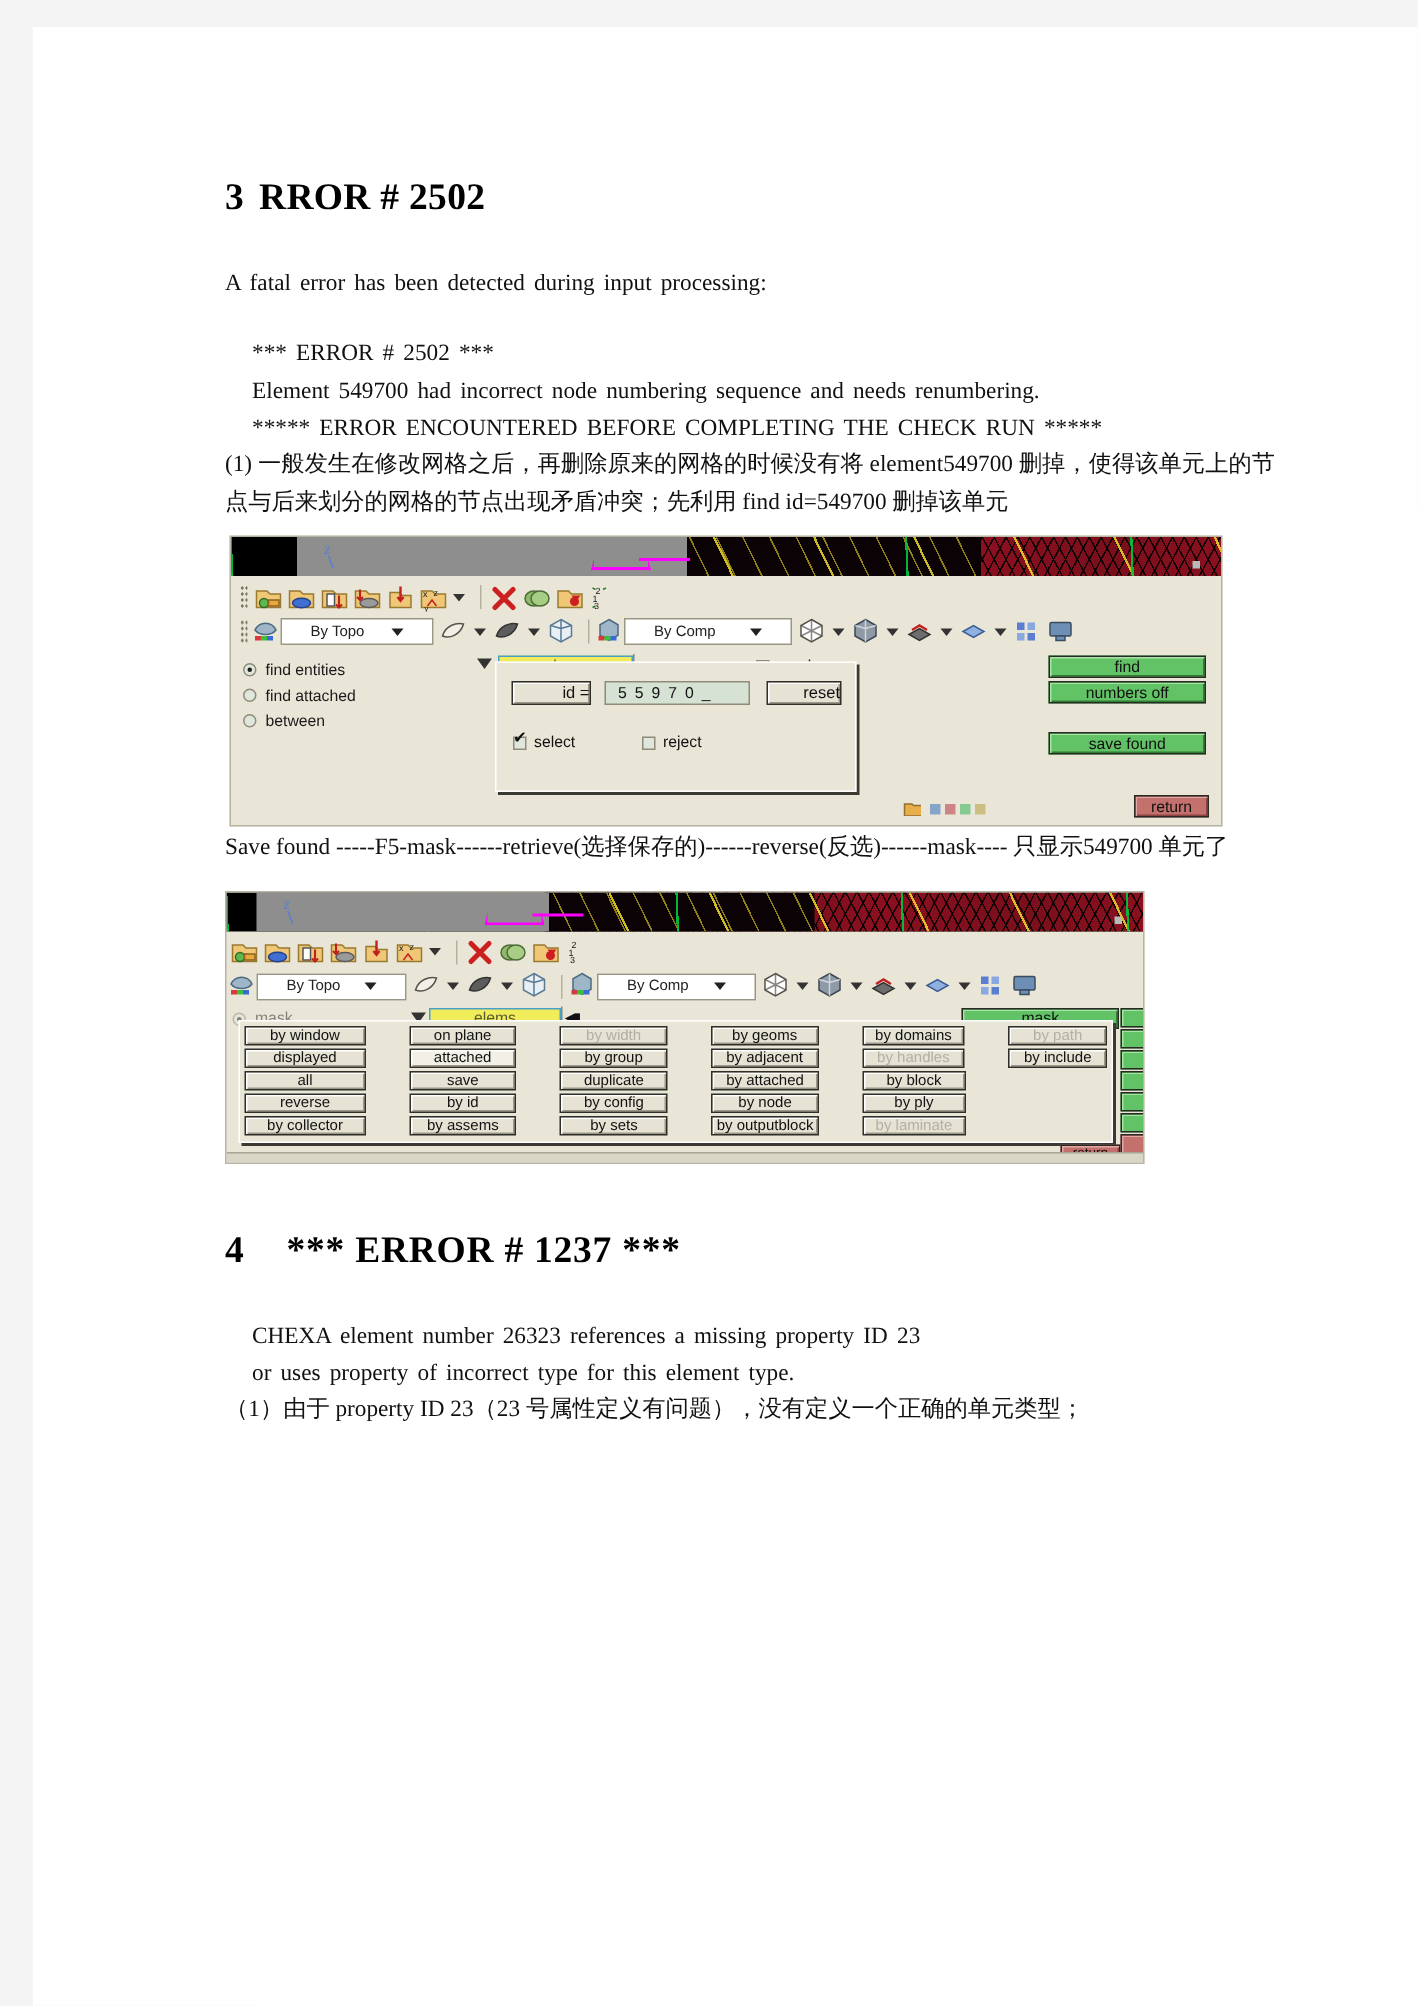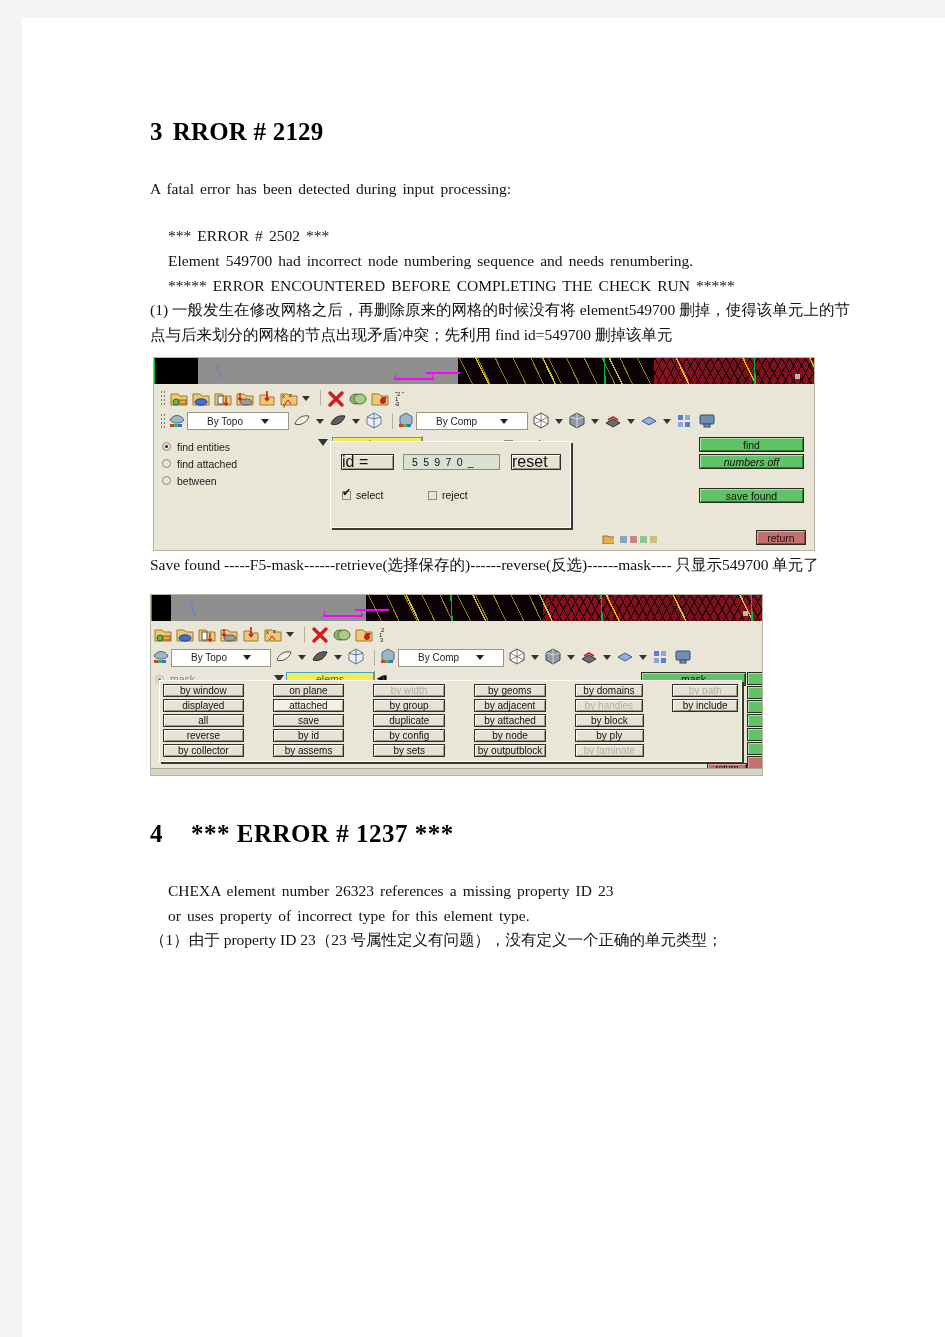--- a/index.html
+++ b/index.html
@@ -194,22 +194,22 @@
 
   .popup {
     position: absolute; background: #e9e6d8;
     border: 1px solid #ffffff;
     box-shadow: 2px 2px 0 #3a3a32;
     box-sizing: border-box;
   }
   .btn3d {
     background: #e6e3d5; border: 1px solid #2f2f2a;
     box-shadow: inset 1px 1px 0 #ffffff, inset -1px -1px 0 #9c9887;
-    font-size: 16px; color: #111; text-align: center;
-    display: flex; align-items: center; justify-content: flex-start;
+    font-size: 11px; color: #111; text-align: center;
+    display: flex; align-items: center; justify-content: flex-end;
     box-sizing: border-box;
   }
   .fieldbox {
     background: #d6e3d4; border: 1px solid #8f8b78;
     font-size: 10.5px; color: #111; letter-spacing: 1.2px;
     display: flex; align-items: center; padding-left: 8px; box-sizing: border-box;
   }
   .greenbtn {
     position: absolute; background: #62c266;
     border: 1px solid #2a2a24;
@@ -260,21 +260,21 @@
     position: absolute; left: 0; bottom: 0; width: 100%; height: 6px;
     background: #d9d6c7; border-top: 1px solid #a8a494;
   }
 </style>
 </head>
 <body>
 
 <div class="page">
   <div class="content">
 
-    <h1 class="sec"><span class="sec-num">3</span><span>RROR # 2129</span></h1>
+    <h1 class="sec"><span class="sec-num">3</span><span>RROR # 2502</span></h1>
 
     <div class="spacer-30"></div>
 
     <p class="p">A fatal error has been detected during input processing:</p>
 
     <div class="spacer-22"></div>
 
     <p class="p indent">*** ERROR # 2502 ***</p>
     <p class="p indent">Element        549700 had incorrect node numbering sequence and needs renumbering.</p>
     <p class="p indent">***** ERROR ENCOUNTERED BEFORE COMPLETING THE CHECK RUN *****</p>
@@ -505,21 +505,21 @@
         </div>
         <div style="position:absolute; left:97px; top:47px; display:flex; align-items:center; font-size:10.5px; color:#111;">
           <span class="chk"></span>
           <span>reject</span>
         </div>
       </div>
 
       <div class="greenbtn" style="left:545px; top:79px; width:105px; height:15px;">
         <span>find</span>
       </div>
-      <div class="greenbtn" style="left:545px; top:96px; width:105px; height:15px;font-style:italic;">
+      <div class="greenbtn" style="left:545px; top:96px; width:105px; height:15px;">
         <span>numbers off</span>
       </div>
       <div class="greenbtn" style="left:545px; top:130px; width:105px; height:15px;">
         <span>save found</span>
       </div>
 
       <div class="redbtn" style="left:602px; top:172px; width:50px; height:15px;">
         <span>return</span>
       </div>
 

